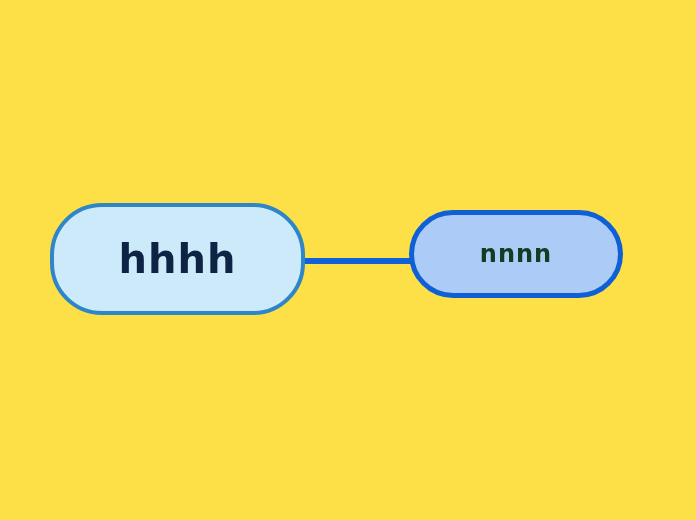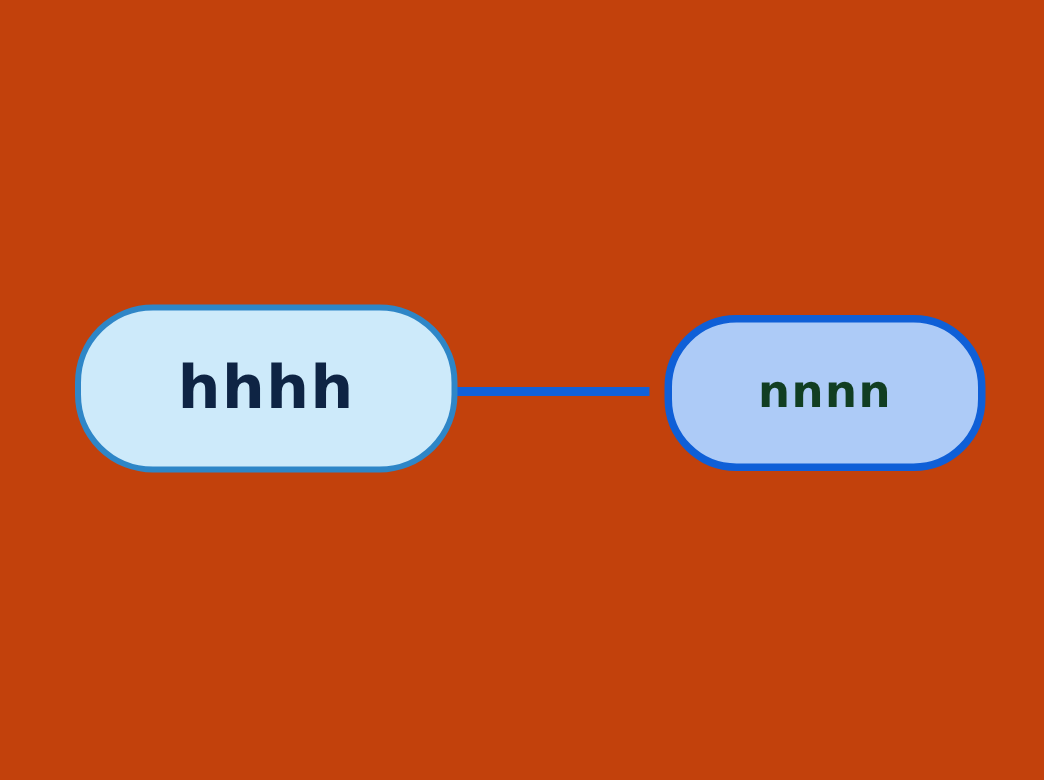--- a/index.html
+++ b/index.html
@@ -31,25 +31,25 @@
     font-weight: bold;
     line-height: 1;
     white-space: nowrap;
     letter-spacing: 1px;
     user-select: none;
   }
 </style>
 </head>
 <body>
 
-<div class="canvas" style="width: 696px; height: 520px; background: #c2410c;">
+<div class="canvas" style="width: 696px; height: 520px; background: #fde047;">
 
   <div class="edge" style="left: 303px; top: 258px; width: 130px; height: 6px; background: rgb(17, 97, 217);"></div>
 
   <div class="node" style="left: 50px; top: 203px; width: 255px; height: 112px; background: rgb(205, 234, 250); border-color: rgb(46, 134, 199); border-width: 4px; border-radius: 52px; color: rgb(14, 36, 68); font-size: 40px;">
     <span class="node-label">hhhh</span>
   </div>
 
-  <div class="node" style="left: 443px; top: 210px; width: 214px; height: 104px; background: rgb(173, 203, 247); border-color: rgb(15, 95, 215); border-width: 5px; border-radius: 48px; color: rgb(17, 62, 34); font-size: 30px;">
+  <div class="node" style="left: 409px; top: 210px; width: 214px; height: 88px; background: rgb(173, 203, 247); border-color: rgb(15, 95, 215); border-width: 5px; border-radius: 48px; color: rgb(17, 62, 34); font-size: 24px;">
     <span class="node-label">nnnn</span>
   </div>
 
 </div>
 
 </body></html>

